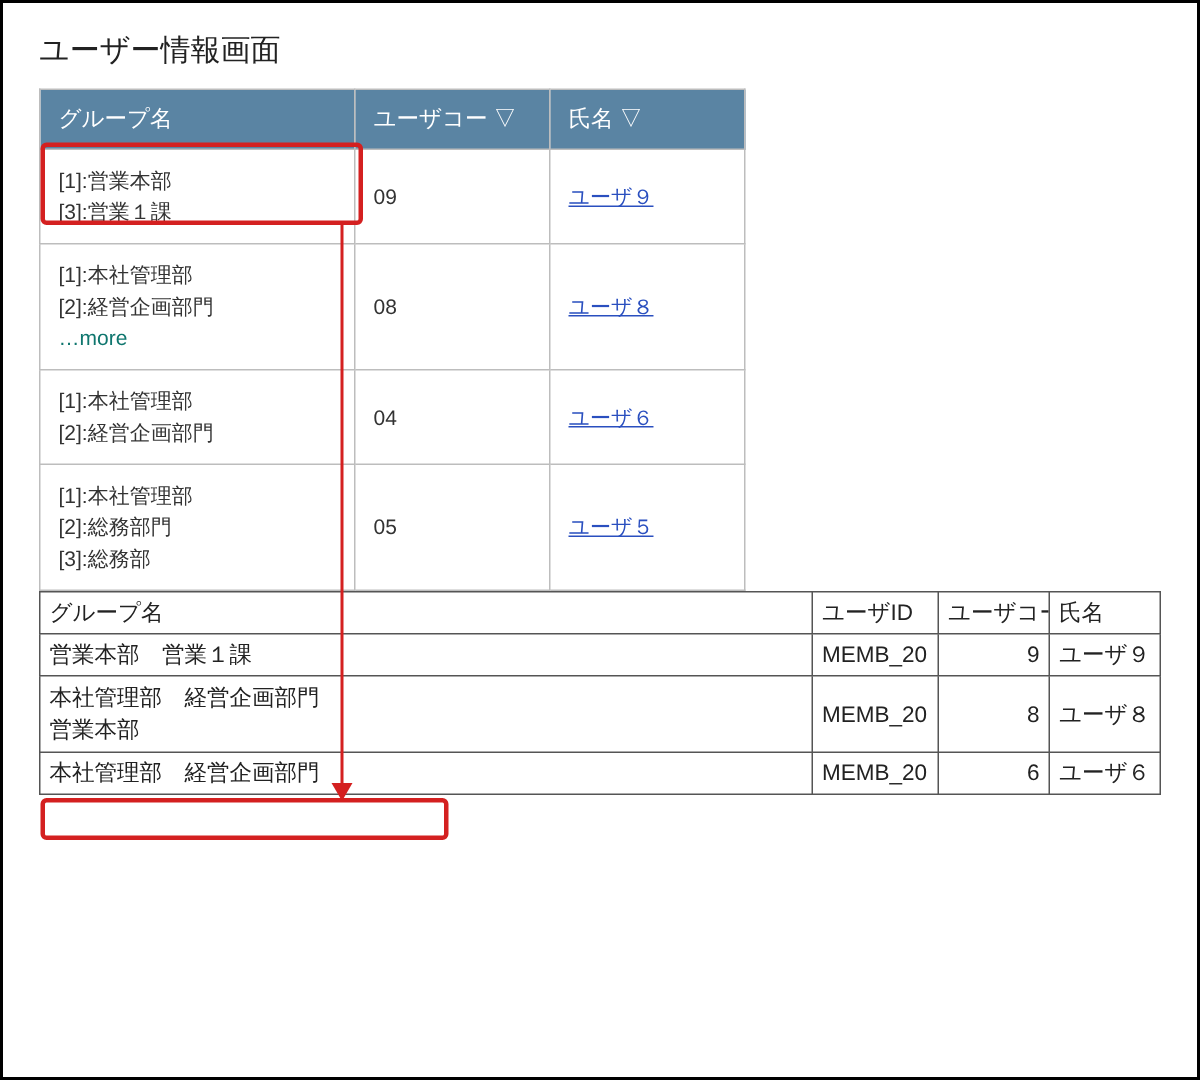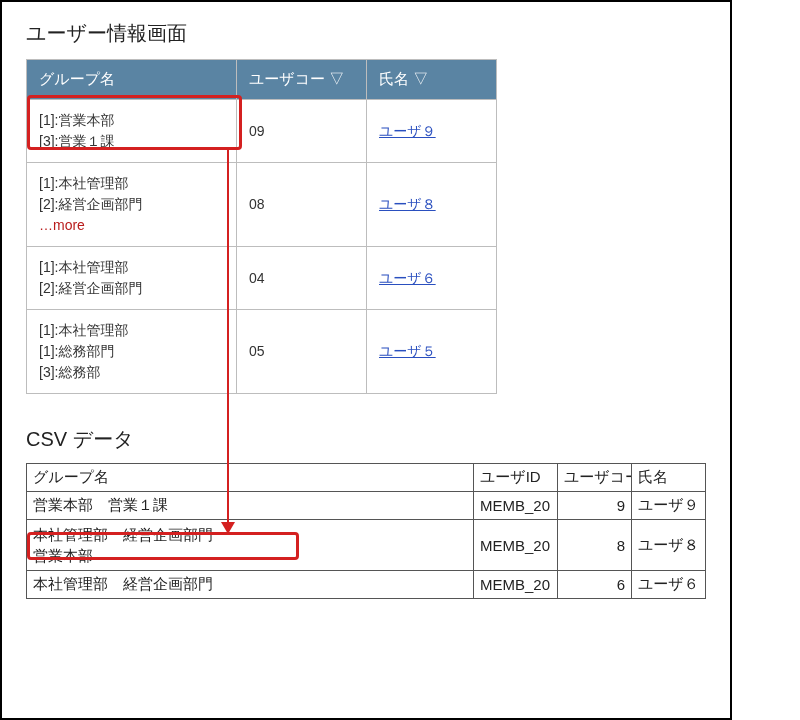--- a/index.html
+++ b/index.html
@@ -2,21 +2,21 @@
 <html><head>
 <meta charset="utf-8">
 <style>
   * { box-sizing: border-box; }
   html, body { margin: 0; padding: 0; }
   body {
     font-family: "Meiryo", "Hiragino Kaku Gothic Pro", sans-serif;
     background: #fff;
   }
   .frame {
-    width: 732px;
+    width: 800px;
     height: 720px;
     border: 2px solid #000;
     padding: 18px 24px;
     position: relative;
   }
   .section-title {
     font-size: 20px;
     font-weight: 400;
     color: #222;
     margin: 0 0 12px 0;
@@ -46,21 +46,21 @@
     line-height: 1.5;
   }
   .top-table .col-group { width: 210px; }
   .top-table .col-code  { width: 130px; }
   .top-table .col-name  { width: 130px; }
   .user-link {
     color: #2a4fbf;
     text-decoration: underline;
   }
   .more-link {
-    color: #b91c1c;
+    color: #0f766e;
     margin-top: 14px;
   }
 
   
   .section-title2 {
     font-size: 20px;
     font-weight: 400;
     color: #222;
     margin: 32px 0 10px 0;
   }
@@ -151,30 +151,29 @@
         <td>
           <span>[1]:本社管理部</span><br>
           <span>[2]:経営企画部門</span>
         </td>
         <td>04</td>
         <td><span class="user-link">ユーザ６</span></td>
       </tr>
       <tr>
         <td>
           <span>[1]:本社管理部</span><br>
-          <span>[1]:総務部門</span><br>
+          <span>[2]:総務部門</span><br>
           <span>[3]:総務部</span>
         </td>
         <td>05</td>
         <td><span class="user-link">ユーザ５</span></td>
       </tr>
     </tbody>
   </table>
 
-  <div class="section-title2">CSV データ</div>
 
   <table class="csv-table">
     <colgroup>
       <col class="c-group">
         <col class="c-uid">
         <col class="c-ucode">
         <col class="c-uname">
     </colgroup>
     <thead>
       <tr>

